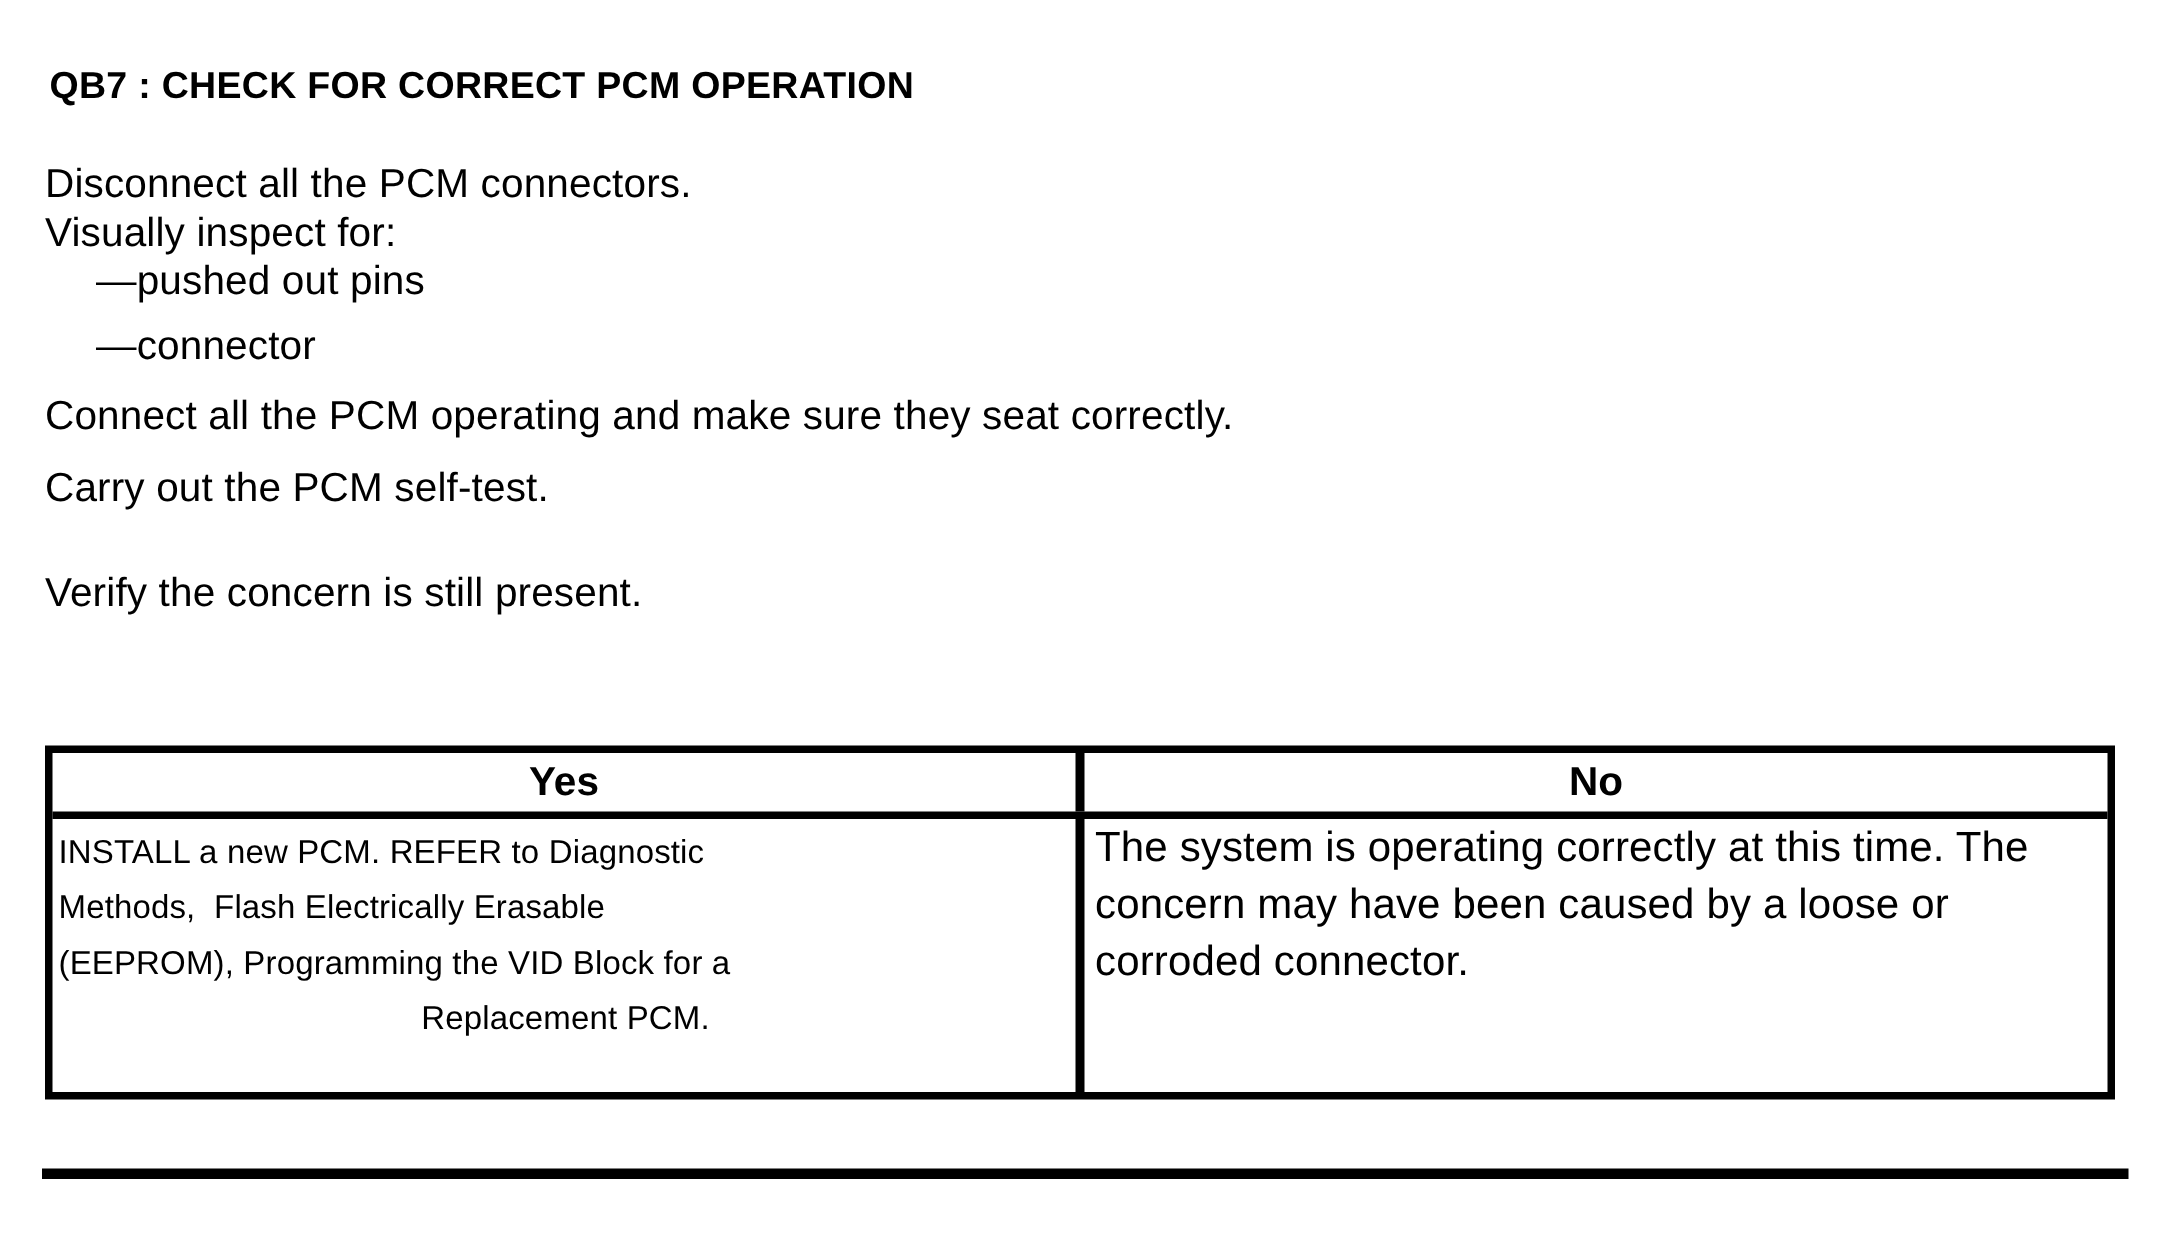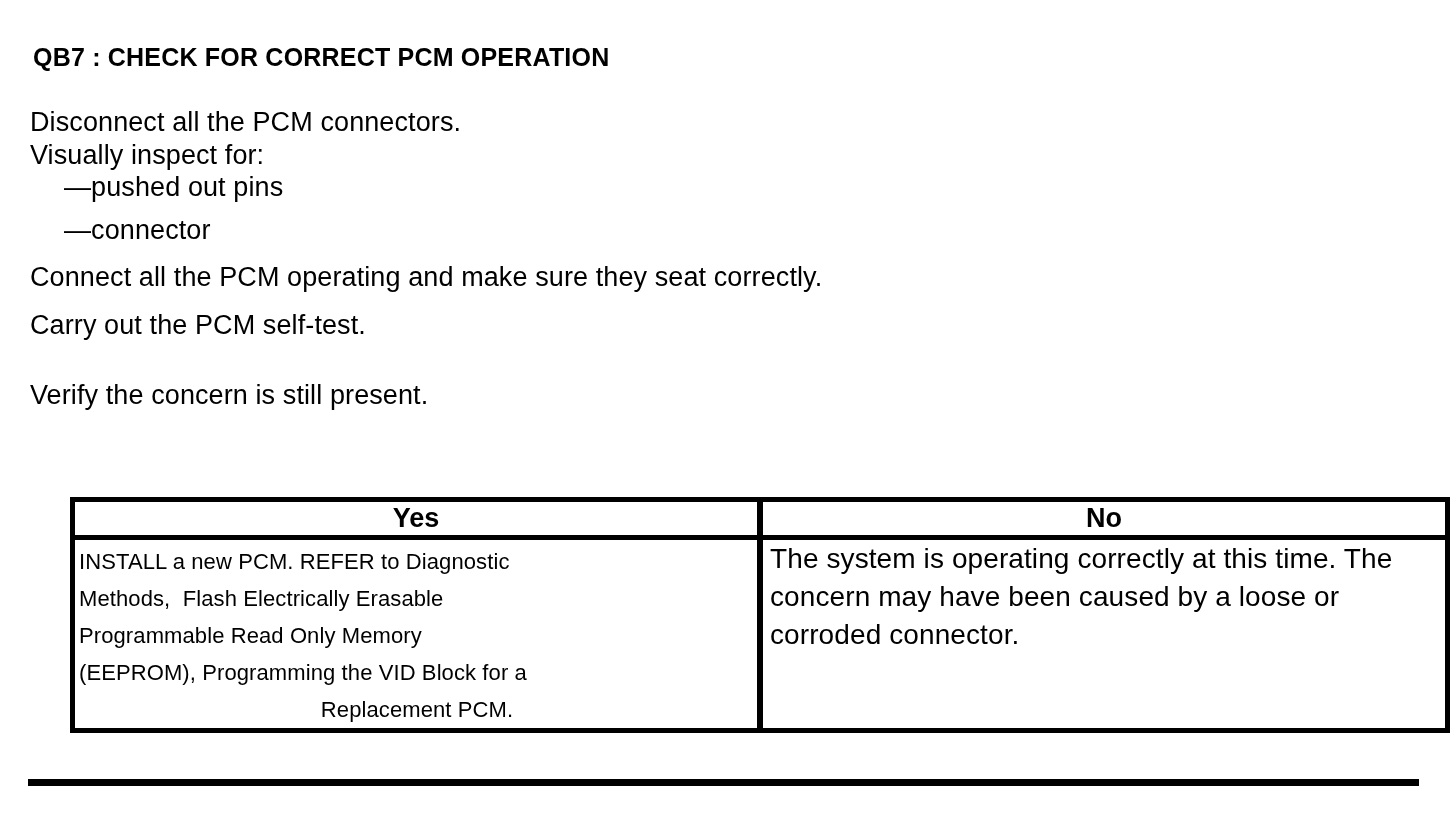--- a/index.html
+++ b/index.html
@@ -46,21 +46,20 @@
   .results-table {
     position: absolute;
     left: 30px;
     top: 497px;
     width: 1380px;
     height: 236px;
     box-sizing: border-box;
     border: 5px solid #000000;
     display: flex;
     flex-direction: column;
-    margin-left: 40px;
   }
   .tr {
     display: flex;
     box-sizing: border-box;
   }
   .tr.header-row {
     height: 44px;
     border-bottom: 5px solid #000000;
   }
   .tr.body-row { flex: 1; }
@@ -128,21 +127,20 @@
 
   <div class="results-table">
     <div class="tr header-row">
       <div class="td col-left th-cell">Yes</div>
       <div class="td col-right th-cell">No</div>
     </div>
     <div class="tr body-row">
       <div class="td col-left yes-cell">
         <div class="yes-line">INSTALL a new PCM. REFER to Diagnostic</div>
         <div class="yes-line">Methods,  Flash Electrically Erasable</div>
-        <div class="yes-line">Programmable Read Only Memory</div>
         <div class="yes-line">(EEPROM), Programming the VID Block for a</div>
         <div class="yes-line center">Replacement PCM.</div>
       </div>
       <div class="td col-right no-cell">
         <div class="no-text">The system is operating correctly at this time. The concern may have been caused by a loose or corroded connector.</div>
       </div>
     </div>
   </div>
 
   <div class="bottom-rule"></div>

